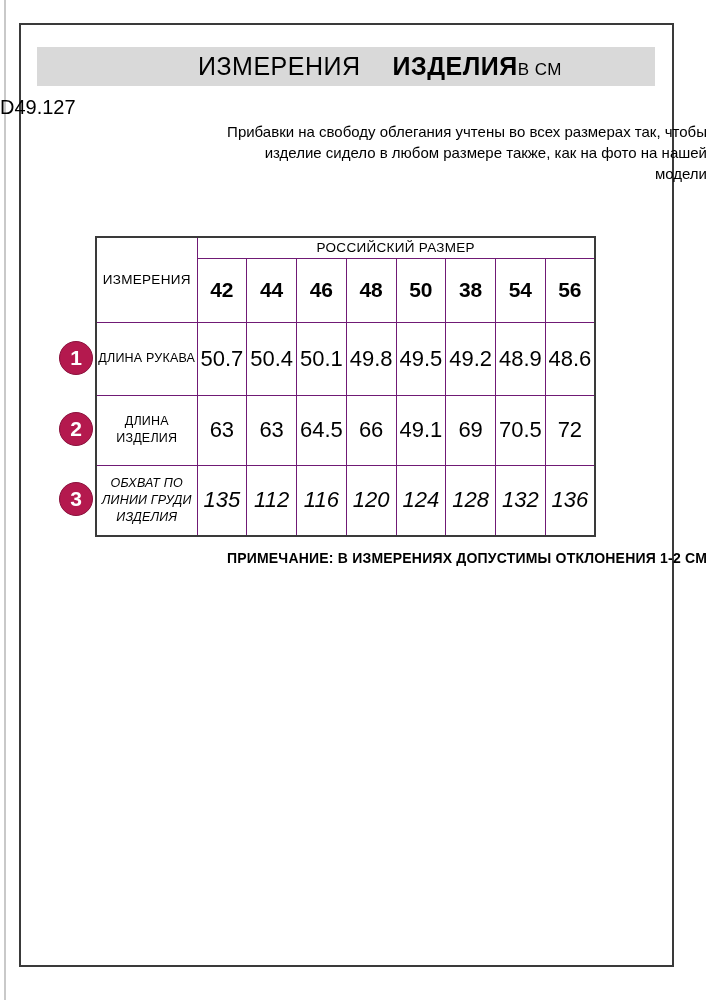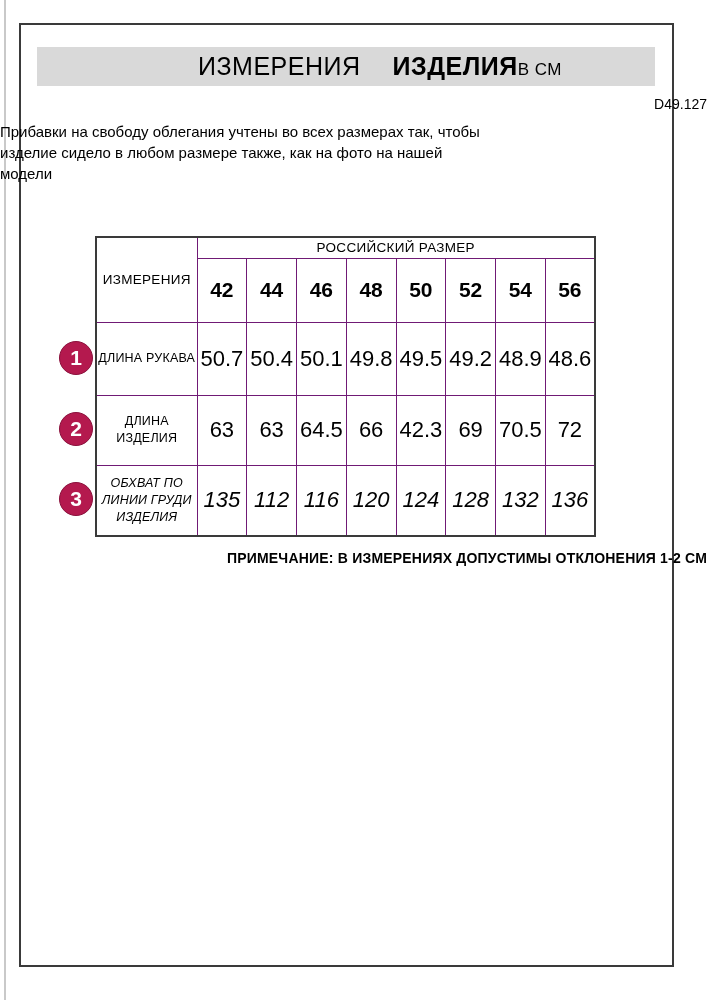--- a/index.html
+++ b/index.html
@@ -28,25 +28,25 @@
     width: 618px; height: 39px;
     background: #d9d9d9;
     display: flex; justify-content: center; align-items: baseline;
     padding-left: 68px; box-sizing: border-box;
   }
   .title-main { font-size: 25px; line-height: 39px; letter-spacing: 0.5px; }
   .title-bold { font-weight: bold; margin-left: 32px; }
   .title-units { font-size: 17px; line-height: 39px; letter-spacing: 0.5px; }
   .product-code {
     position: absolute; top: 96px; left: 0; width: 100%;
-    text-align: right; font-size: 14px;
+    text-align: left; font-size: 20px;
   }
   .description {
     position: absolute; top: 121px; left: 0; width: 100%;
-    text-align: left; font-size: 15px; line-height: 21px;
+    text-align: right; font-size: 15px; line-height: 21px;
     white-space: pre-line;
   }
   table.size-table {
     position: absolute; left: 95px; top: 236px;
     width: 501px;
     border-collapse: collapse; table-layout: fixed;
     border: 2px solid #3a3a3a;
   }
   table.size-table td {
     border: 1px solid #701a75;
@@ -110,21 +110,21 @@
     <tr class="r-region">
       <td class="cell-measurehead" rowspan="2">ИЗМЕРЕНИЯ</td>
       <td class="cell-region" colspan="8">РОССИЙСКИЙ РАЗМЕР</td>
     </tr>
     <tr class="r-sizes">
       <td class="cell-size">42</td>
       <td class="cell-size">44</td>
       <td class="cell-size">46</td>
       <td class="cell-size">48</td>
       <td class="cell-size">50</td>
-      <td class="cell-size">52</td>
+      <td class="cell-size">38</td>
       <td class="cell-size">54</td>
       <td class="cell-size">56</td>
     </tr>
     <tr class="r-data1">
       <td class="cell-label">ДЛИНА РУКАВА</td>
       <td class="cell-val">50.7</td>
       <td class="cell-val">50.4</td>
       <td class="cell-val">50.1</td>
       <td class="cell-val">49.8</td>
       <td class="cell-val">49.5</td>
@@ -132,21 +132,21 @@
       <td class="cell-val">48.9</td>
       <td class="cell-val">48.6</td>
     </tr>
     <tr class="r-data2">
       <td class="cell-label">ДЛИНА
 ИЗДЕЛИЯ</td>
       <td class="cell-val">63</td>
       <td class="cell-val">63</td>
       <td class="cell-val">64.5</td>
       <td class="cell-val">66</td>
-      <td class="cell-val">42.3</td>
+      <td class="cell-val">49.1</td>
       <td class="cell-val">69</td>
       <td class="cell-val">70.5</td>
       <td class="cell-val">72</td>
     </tr>
     <tr class="r-data3">
       <td class="cell-label">ОБХВАТ ПО
 ЛИНИИ ГРУДИ
 ИЗДЕЛИЯ</td>
       <td class="cell-val">135</td>
       <td class="cell-val">112</td>

